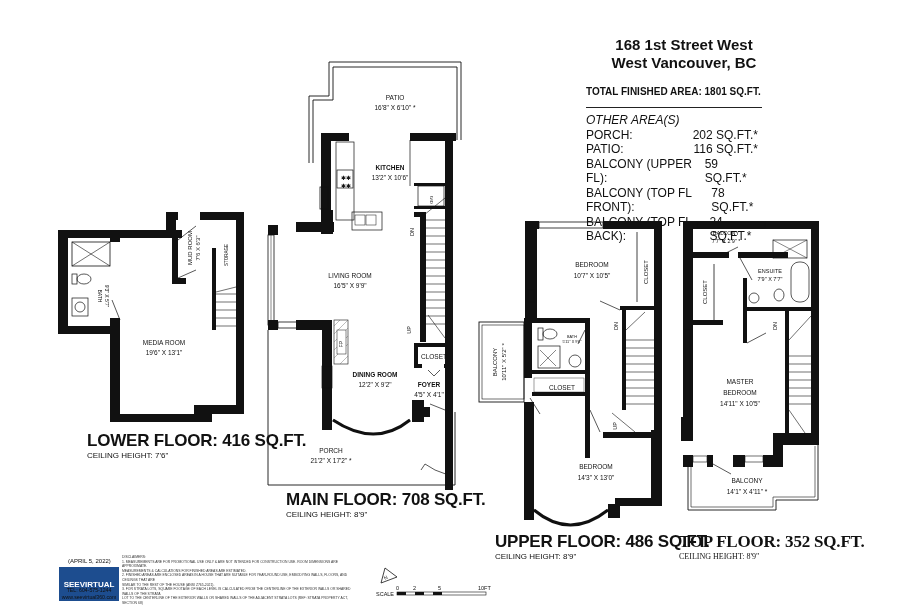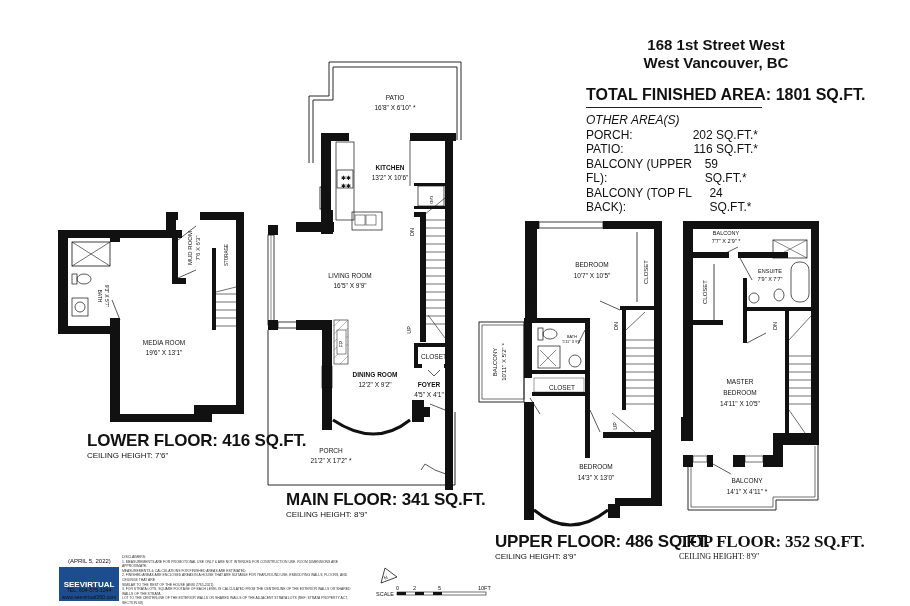--- a/index.html
+++ b/index.html
@@ -3,52 +3,56 @@
 <meta charset="utf-8">
 <style>
   html,body{margin:0;padding:0;background:#fff;}
   body{width:910px;height:606px;position:relative;overflow:hidden;font-family:"Liberation Sans",sans-serif;color:#111;}
   .abs{position:absolute;}
   svg{position:absolute;left:0;top:0;}
   .wall{fill:#111;}
   .line{stroke:#111;fill:none;}
   .txt{font-family:"Liberation Sans",sans-serif;fill:#111;}
   .title{font-weight:bold;font-size:15px;text-align:center;width:200px;line-height:18px;}
-  .total{font-weight:bold;font-size:16px;white-space:nowrap;text-align:center;}
+  .total{font-weight:bold;font-size:10px;white-space:nowrap;text-align:center;}
   .areas{font-size:12px;line-height:14.5px;}
   .areas .row{display:flex;justify-content:space-between;width:172px;}
   .floor-title{font-weight:bold;font-size:17px;white-space:nowrap;letter-spacing:-0.2px;}
   .ceil{font-size:8px;white-space:nowrap;}
   .disc{font-size:3.4px;line-height:4.6px;width:240px;color:#333;}
   .date{font-size:6px;}
   .logo{background:#1d4d8f;color:#fff;font-weight:bold;font-size:8px;width:60px;height:34px;display:flex;align-items:center;justify-content:center;}
   .contact{font-size:5.2px;line-height:7px;text-align:center;}
 </style>
 </head>
 <body>
 
-<div class="abs title" style="left:616px;top:36px;">
+<div class="abs title" style="left:584px;top:36px;">
   <div>168 1st Street West</div>
   <div>West Vancouver, BC</div>
 </div>
 <div class="abs total" style="left:586px;top:86px;">TOTAL FINISHED AREA:  1801 SQ.FT.</div>
 <div class="abs" style="left:586px;top:107px;width:176px;border-top:1px solid #222;"></div>
 <div class="abs areas" style="left:586px;top:113px;">
   <div style="font-style:italic;">OTHER AREA(S)</div>
   <div class="row">
       <span>PORCH:</span>
       <span>202 SQ.FT.*</span>
     </div>
   <div class="row">
       <span>PATIO:</span>
       <span>116 SQ.FT.*</span>
     </div>
   <div class="row">
       <span>BALCONY (UPPER FL):</span>
       <span>59 SQ.FT.*</span>
+    </div>
+  <div class="row">
+      <span>BALCONY (TOP FL FRONT):</span>
+      <span>78 SQ.FT.*</span>
     </div>
   <div class="row">
       <span>BALCONY (TOP FL BACK):</span>
       <span>24 SQ.FT.*</span>
     </div>
 </div>
 
 <svg width="910" height="606" viewBox="0 0 910 606">
 
   <g>
@@ -365,21 +369,21 @@
     <text class="txt" x="438" y="590" font-size="5.5">5</text>
     <text class="txt" x="478" y="590" font-size="5.5">10FT</text>
   </g>
 </svg>
 
 <div class="abs" style="left:87px;top:431px;">
   <div class="floor-title">LOWER FLOOR: 416 SQ.FT.</div>
   <div class="ceil">CEILING HEIGHT: 7'6"</div>
 </div>
 <div class="abs" style="left:286px;top:490px;">
-  <div class="floor-title">MAIN FLOOR: 341 SQ.FT.</div>
+  <div class="floor-title">MAIN FLOOR: 708 SQ.FT.</div>
   <div class="ceil">CEILING HEIGHT: 8'9"</div>
 </div>
 <div class="abs" style="left:495px;top:532px;">
   <div class="floor-title">UPPER FLOOR: 486 SQ.FT.</div>
   <div class="ceil">CEILING HEIGHT: 8'9"</div>
 </div>
 <div class="abs" style="left:679px;top:532px;font-family:Liberation Serif, serif;">
   <div class="floor-title">TOP FLOOR: 352 SQ.FT.</div>
   <div class="ceil">CEILING HEIGHT: 8'9"</div>
 </div>

